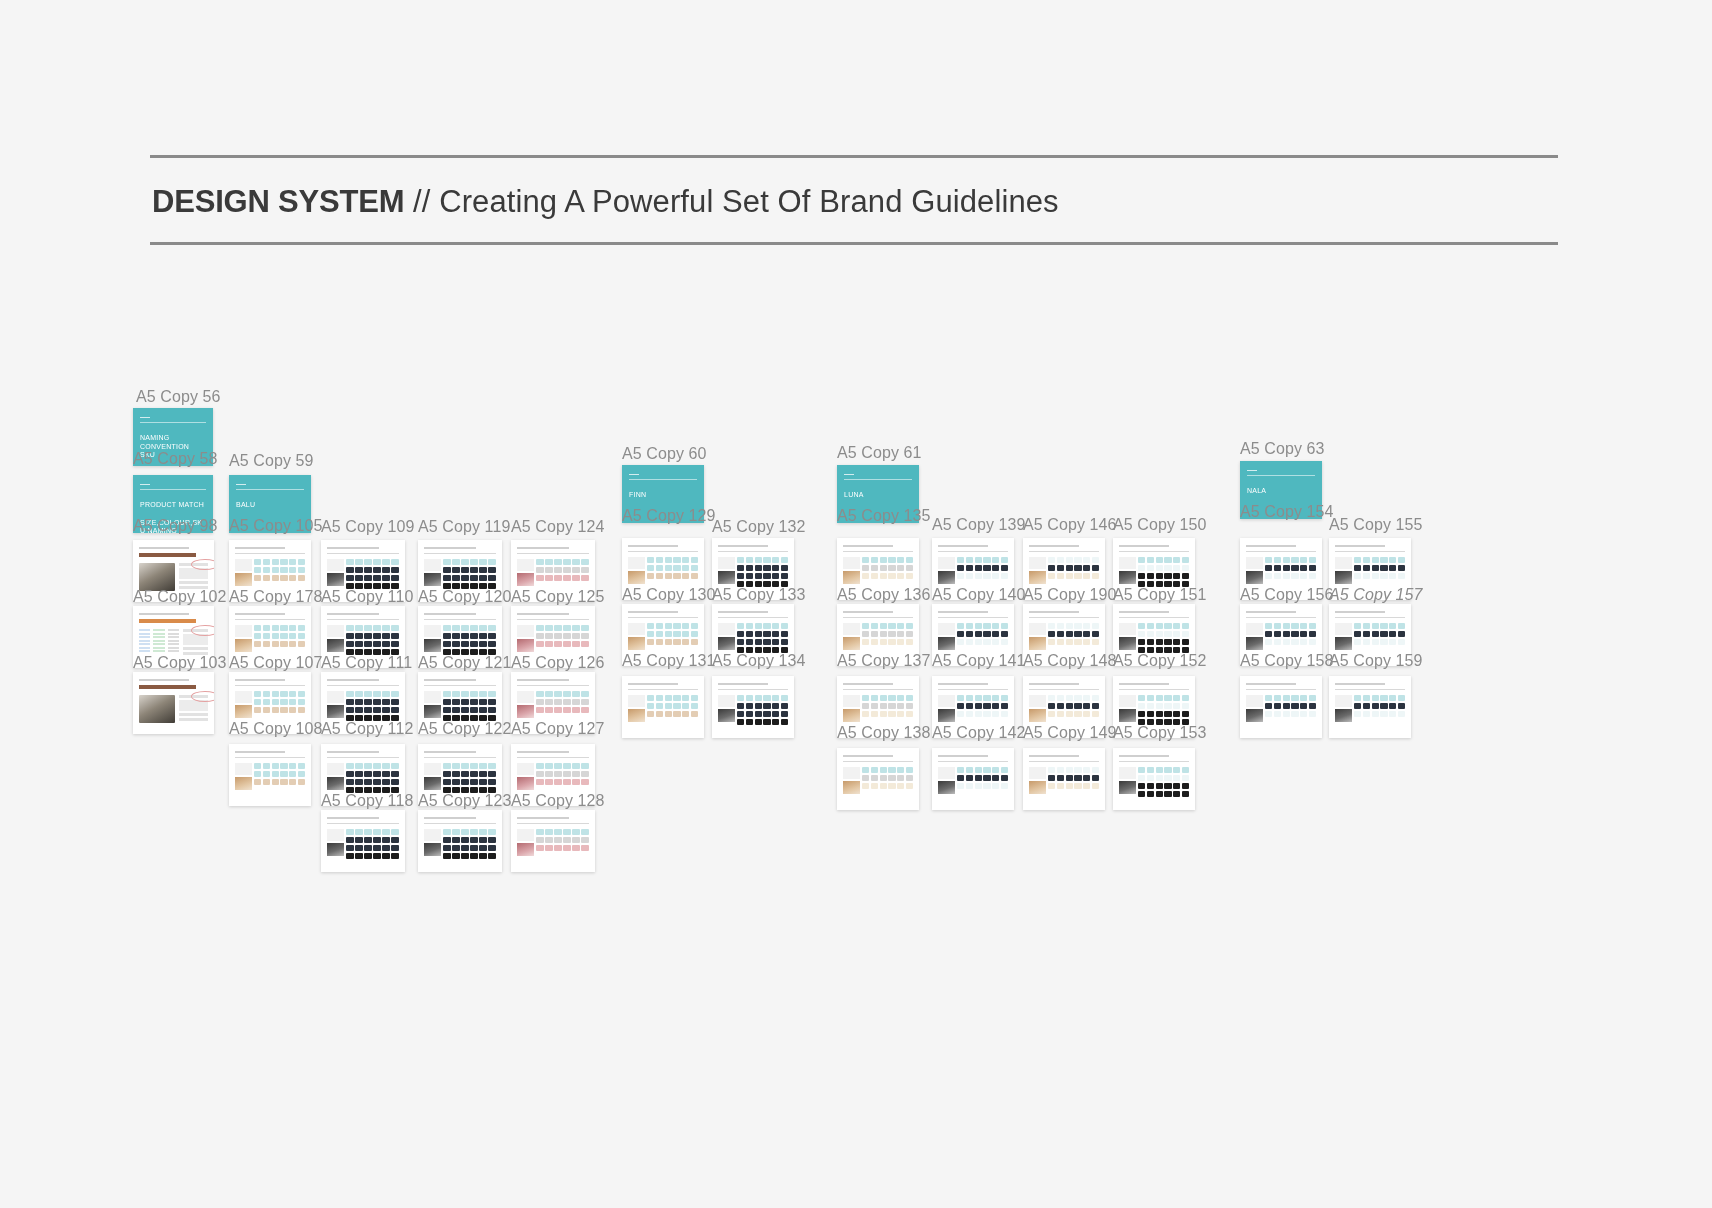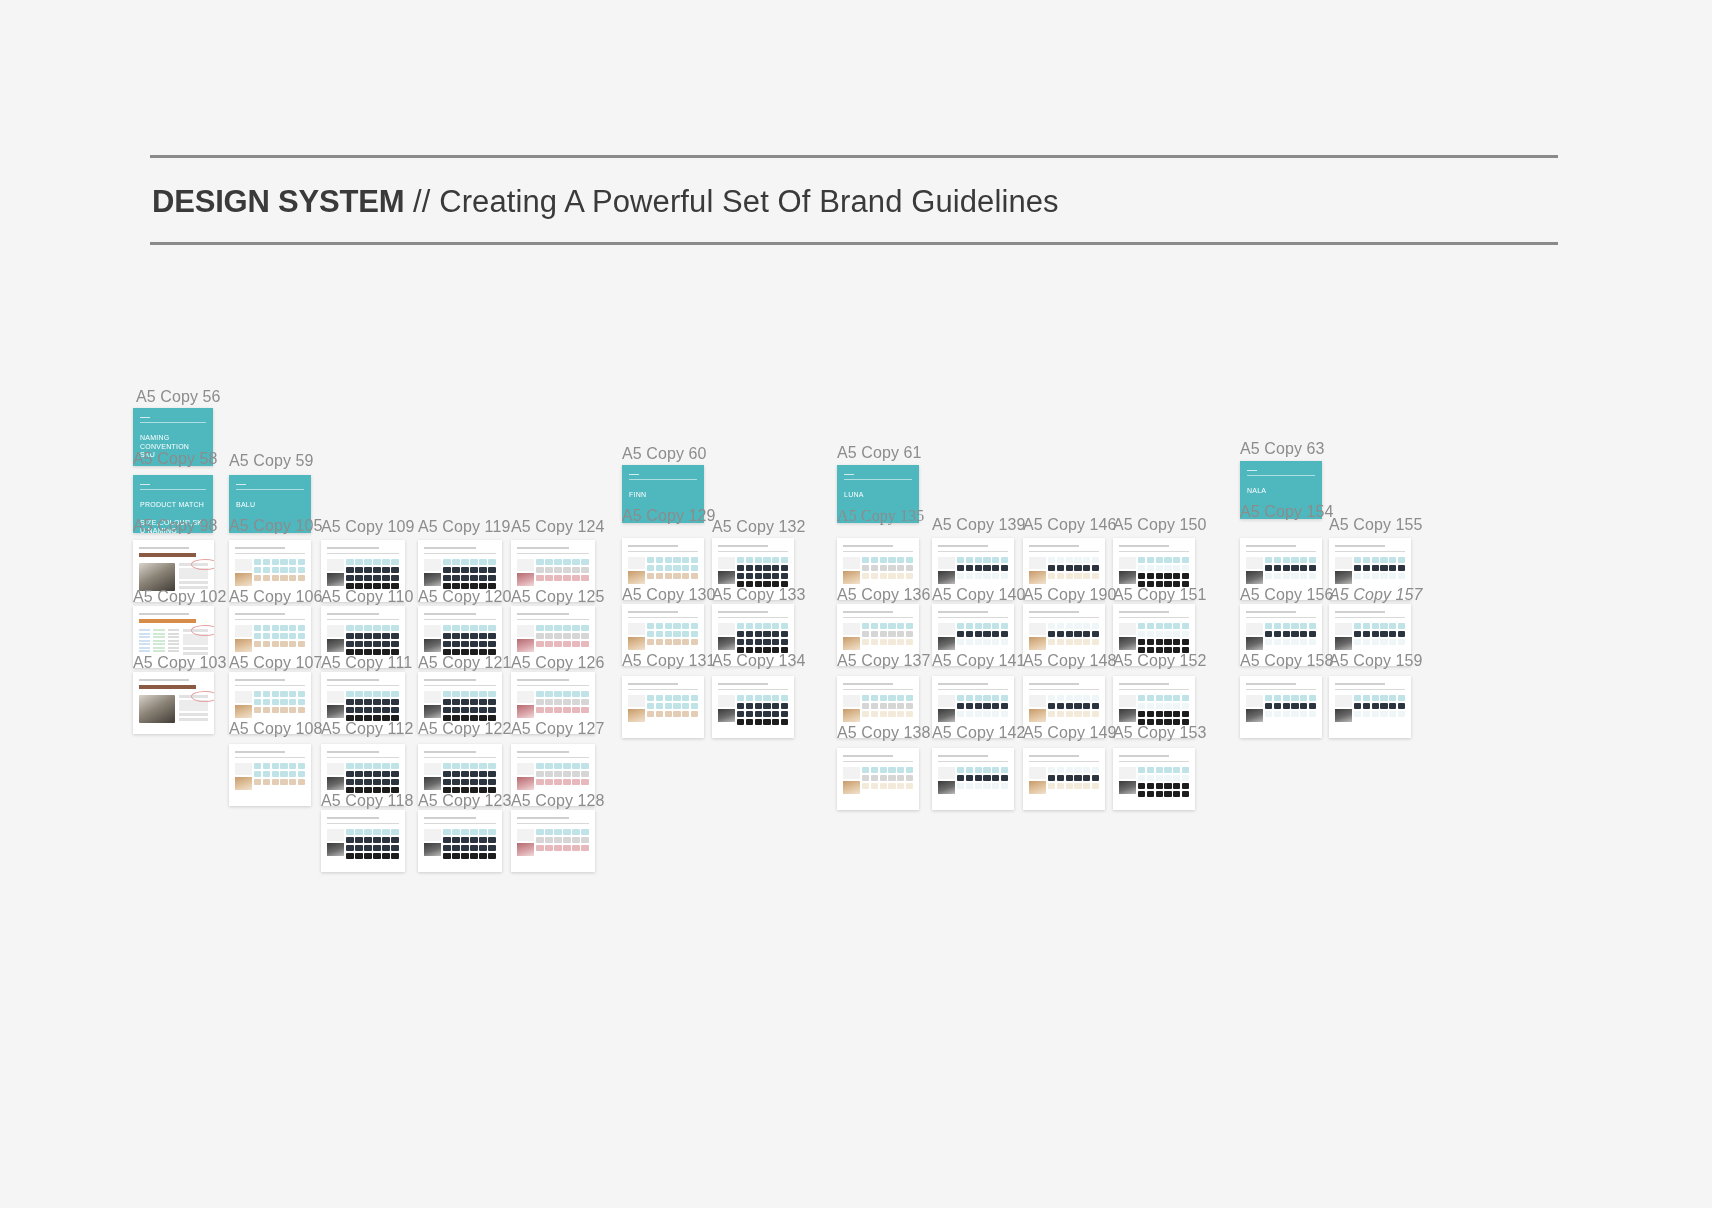--- a/index.html
+++ b/index.html
@@ -319,21 +319,21 @@
         <div class="item-label" style="bottom: -2px;">A5 Copy 129</div>
       </div>
       <div class="item" style="left: 837px; top: 465px; width: 82px; height: 58px;">
         <div class="card teal" style="width: 82px; height: 58px;">
           <div class="cover-inner">
             <div class="cover-tick"></div>
             <div class="cover-line"></div>
             <div class="cover-text">LUNA</div>
           </div>
         </div>
-        <div class="item-label" style="bottom: -2px; font-family: Liberation Serif, serif;">A5 Copy 135</div>
+        <div class="item-label" style="bottom: -2px;">A5 Copy 135</div>
       </div>
       <div class="item" style="left: 1240px; top: 461px; width: 82px; height: 58px;">
         <div class="card teal" style="width: 82px; height: 58px;">
           <div class="cover-inner">
             <div class="cover-tick"></div>
             <div class="cover-line"></div>
             <div class="cover-text">NALA</div>
           </div>
         </div>
         <div class="item-label" style="bottom: -2px;">A5 Copy 154</div>
@@ -454,21 +454,21 @@
                   <div class="chip tan"></div>
                   <div class="chip tan"></div>
                   <div class="chip tan"></div>
                   <div class="chip tan"></div>
                   <div class="chip tan"></div>
                 </div>
               </div>
             </div>
           </div>
         </div>
-        <div class="item-label">A5 Copy 106</div>
+        <div class="item-label">A5 Copy 178</div>
       </div>
       <div class="item" style="left: 229px; top: 606px; width: 82px; height: 62px;">
         <div class="card" style="width: 82px; height: 62px;">
           <div class="doc-inner">
             <div class="doc-head"></div>
             <div class="doc-rule"></div>
             <div class="pg">
               <div class="pg-left">
                 <div class="mini-box"></div>
                 <div class="mini-photo tan"></div>

